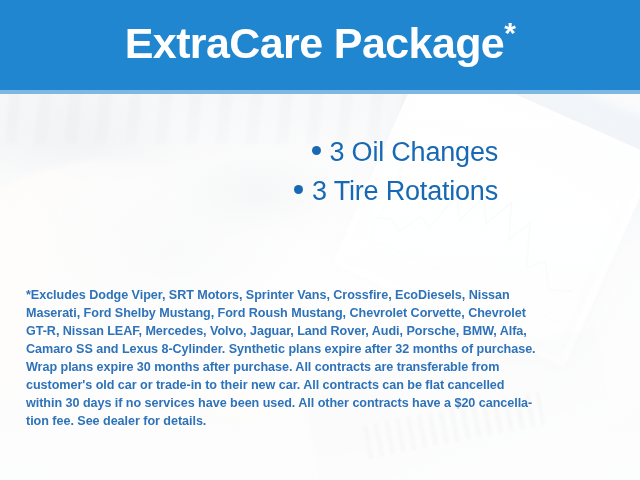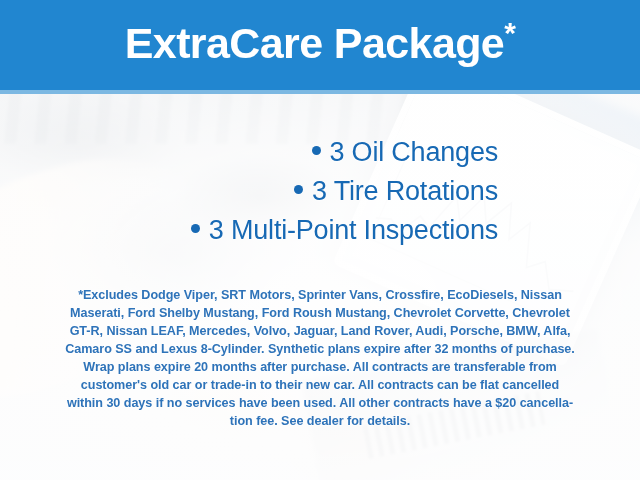--- a/index.html
+++ b/index.html
@@ -208,21 +208,21 @@
   
   .fineprint {
     position: absolute;
     left: 26px; top: 286px;
     width: 588px;
     z-index: 4;
     color: #2e73b9;
     font-size: 12.6px;
     font-weight: bold;
     line-height: 18px;
-    text-align: center;
+    text-align: left;
     letter-spacing: -0.05px;
     text-shadow: 0 0 2px rgba(255,255,255,.95), 0 1px 1px rgba(255,255,255,.8);
   }
   .fineprint p { margin: 0; }
 </style>
 </head>
 <body>
 
 <div id="promo-card">
 
@@ -249,27 +249,26 @@
   </div>
 
   <div class="header-band">
     <h1 class="header-title"><span>ExtraCare Package</span><span class="asterisk">*</span></h1>
   </div>
   <div class="header-underline"></div>
 
   <ul class="benefits">
     <li class="benefit-item"><span class="dot"></span><span>3 Oil Changes</span></li>
     <li class="benefit-item"><span class="dot"></span><span>3 Tire Rotations</span></li>
-    <li class="benefit-item"><span class="dot"></span><span>3 Multi-Point Inspections</span></li>
   </ul>
 
   <div class="fineprint">
     <p>*Excludes Dodge Viper, SRT Motors, Sprinter Vans, Crossfire, EcoDiesels, Nissan</p>
     <p>Maserati, Ford Shelby Mustang, Ford Roush Mustang, Chevrolet Corvette, Chevrolet</p>
     <p>GT-R, Nissan LEAF, Mercedes, Volvo, Jaguar, Land Rover, Audi, Porsche, BMW, Alfa,</p>
     <p>Camaro SS and Lexus 8-Cylinder. Synthetic plans expire after 32 months of purchase.</p>
-    <p>Wrap plans expire 20 months after purchase. All contracts are transferable from</p>
+    <p>Wrap plans expire 30 months after purchase. All contracts are transferable from</p>
     <p>customer's old car or trade-in to their new car. All contracts can be flat cancelled</p>
     <p>within 30 days if no services have been used. All other contracts have a $20 cancella-</p>
     <p>tion fee. See dealer for details.</p>
   </div>
 
 </div>
 
 </body></html>

